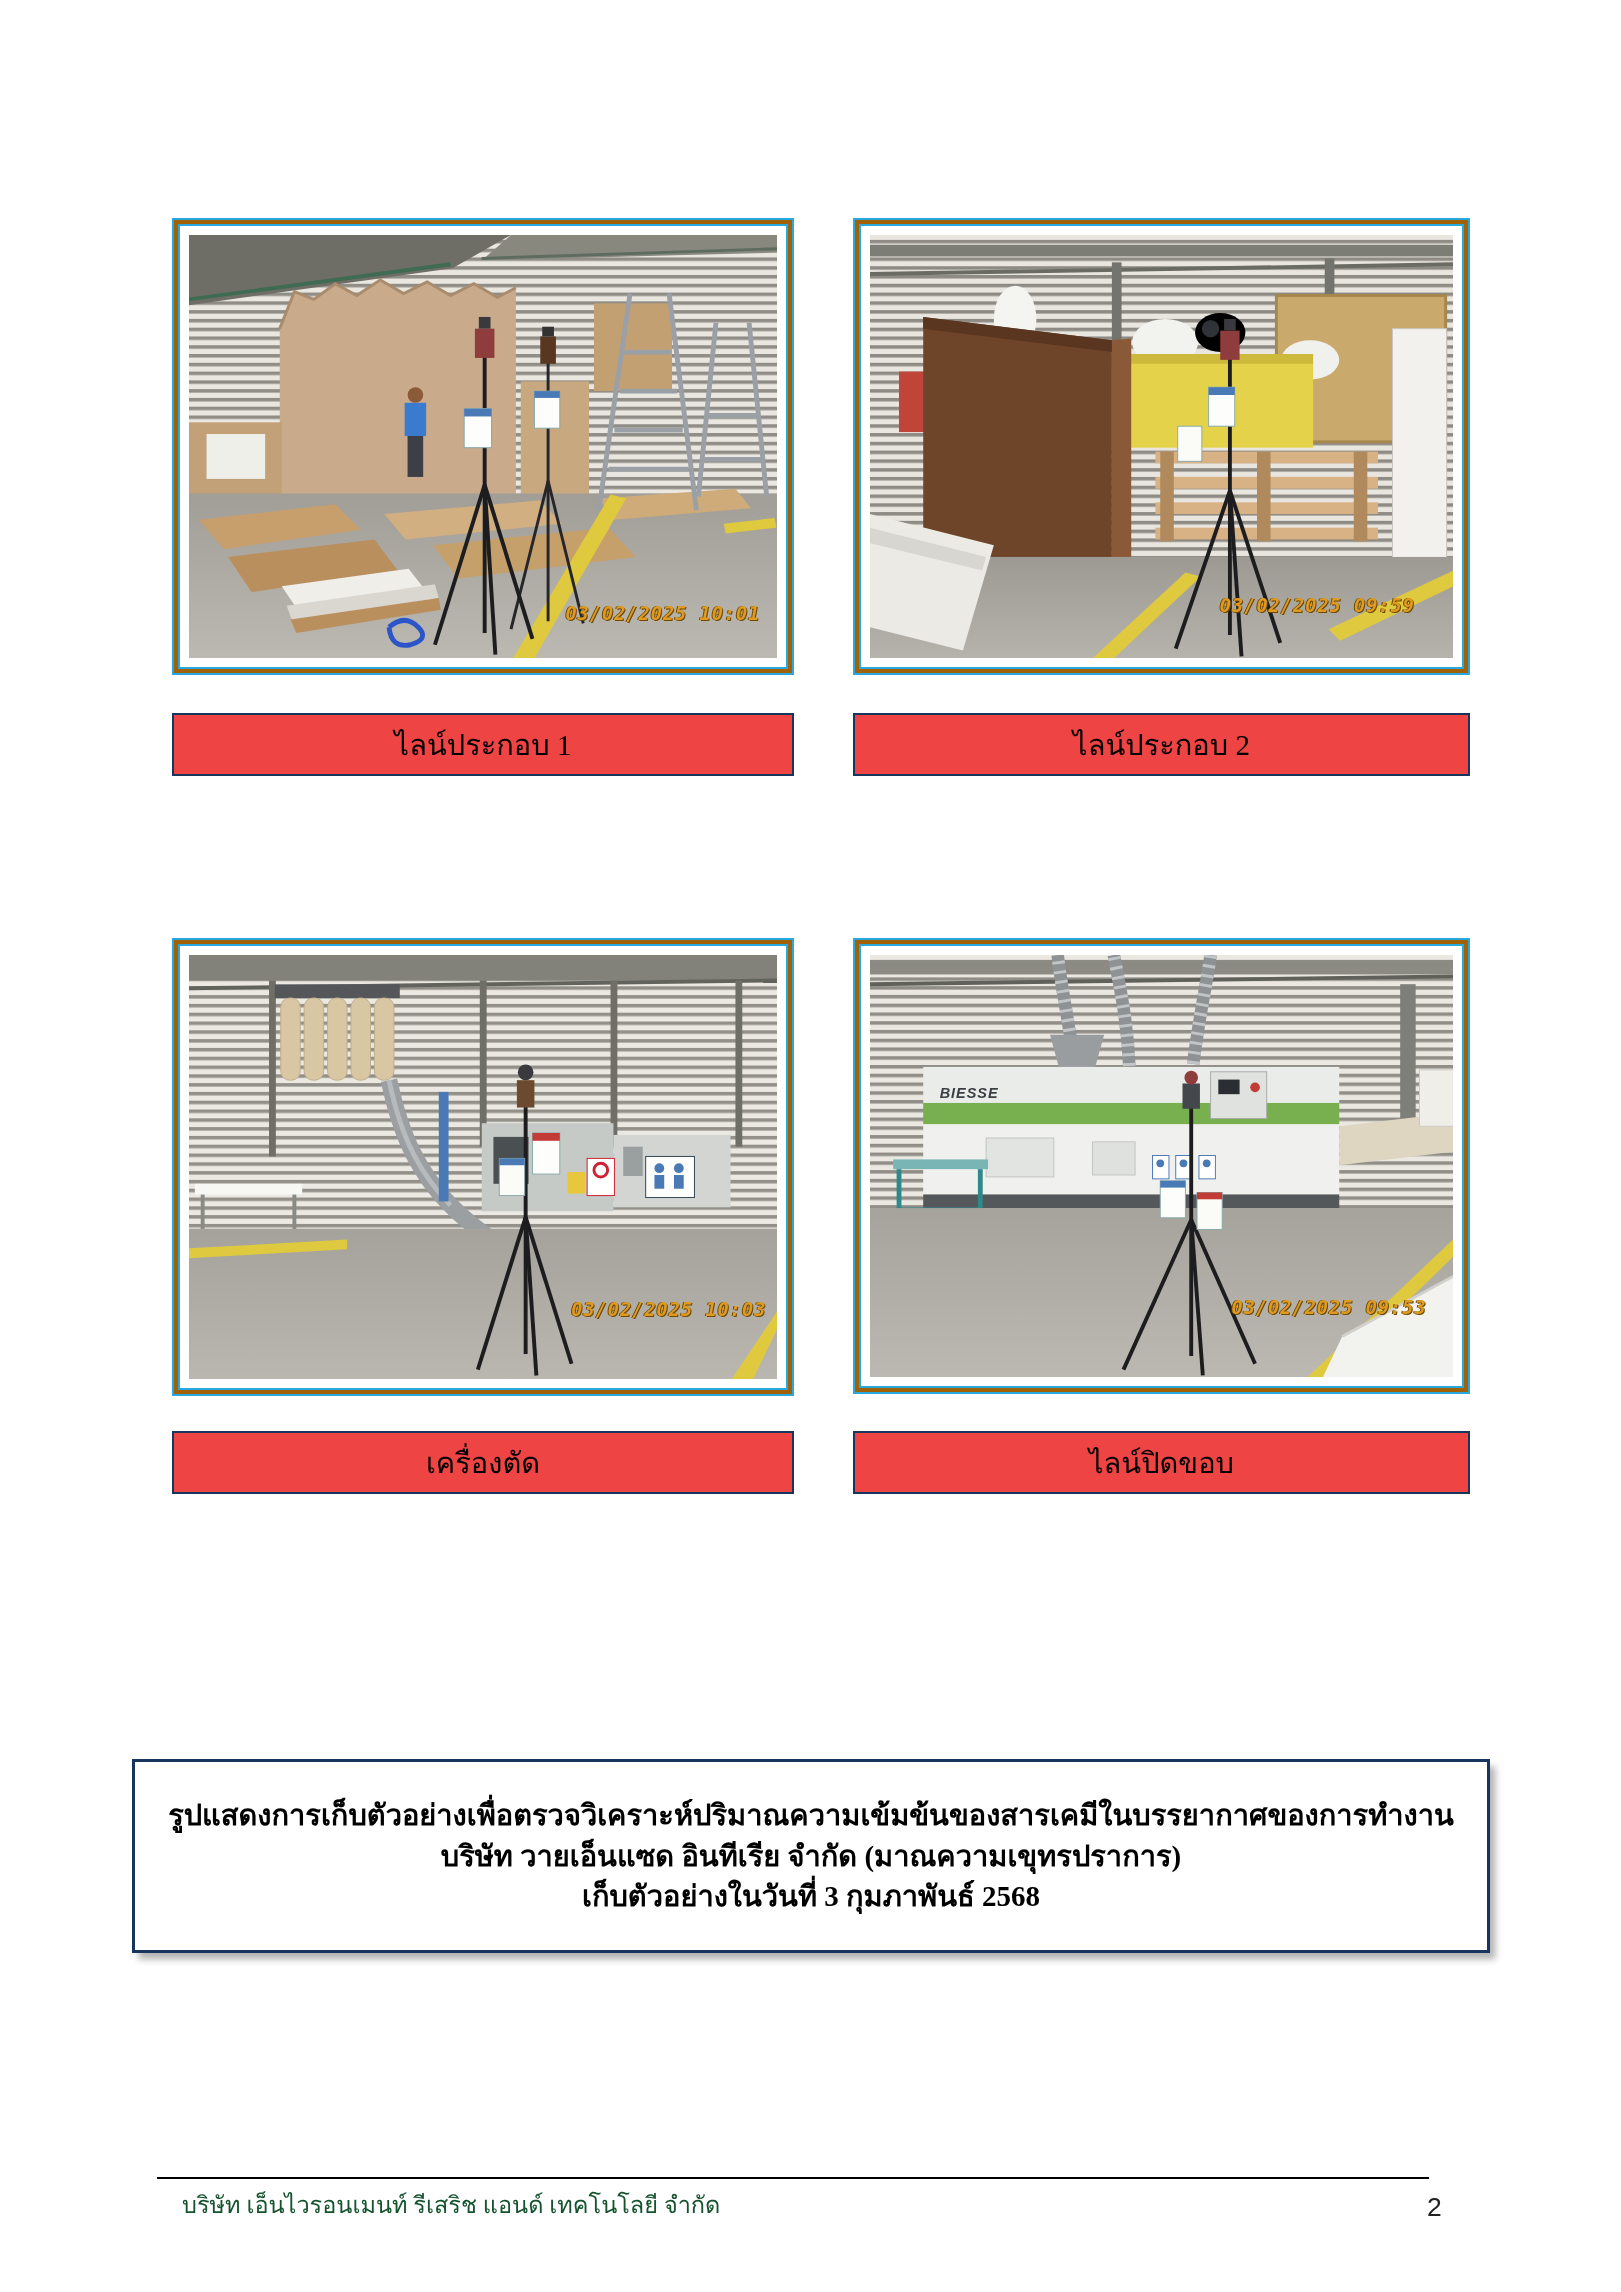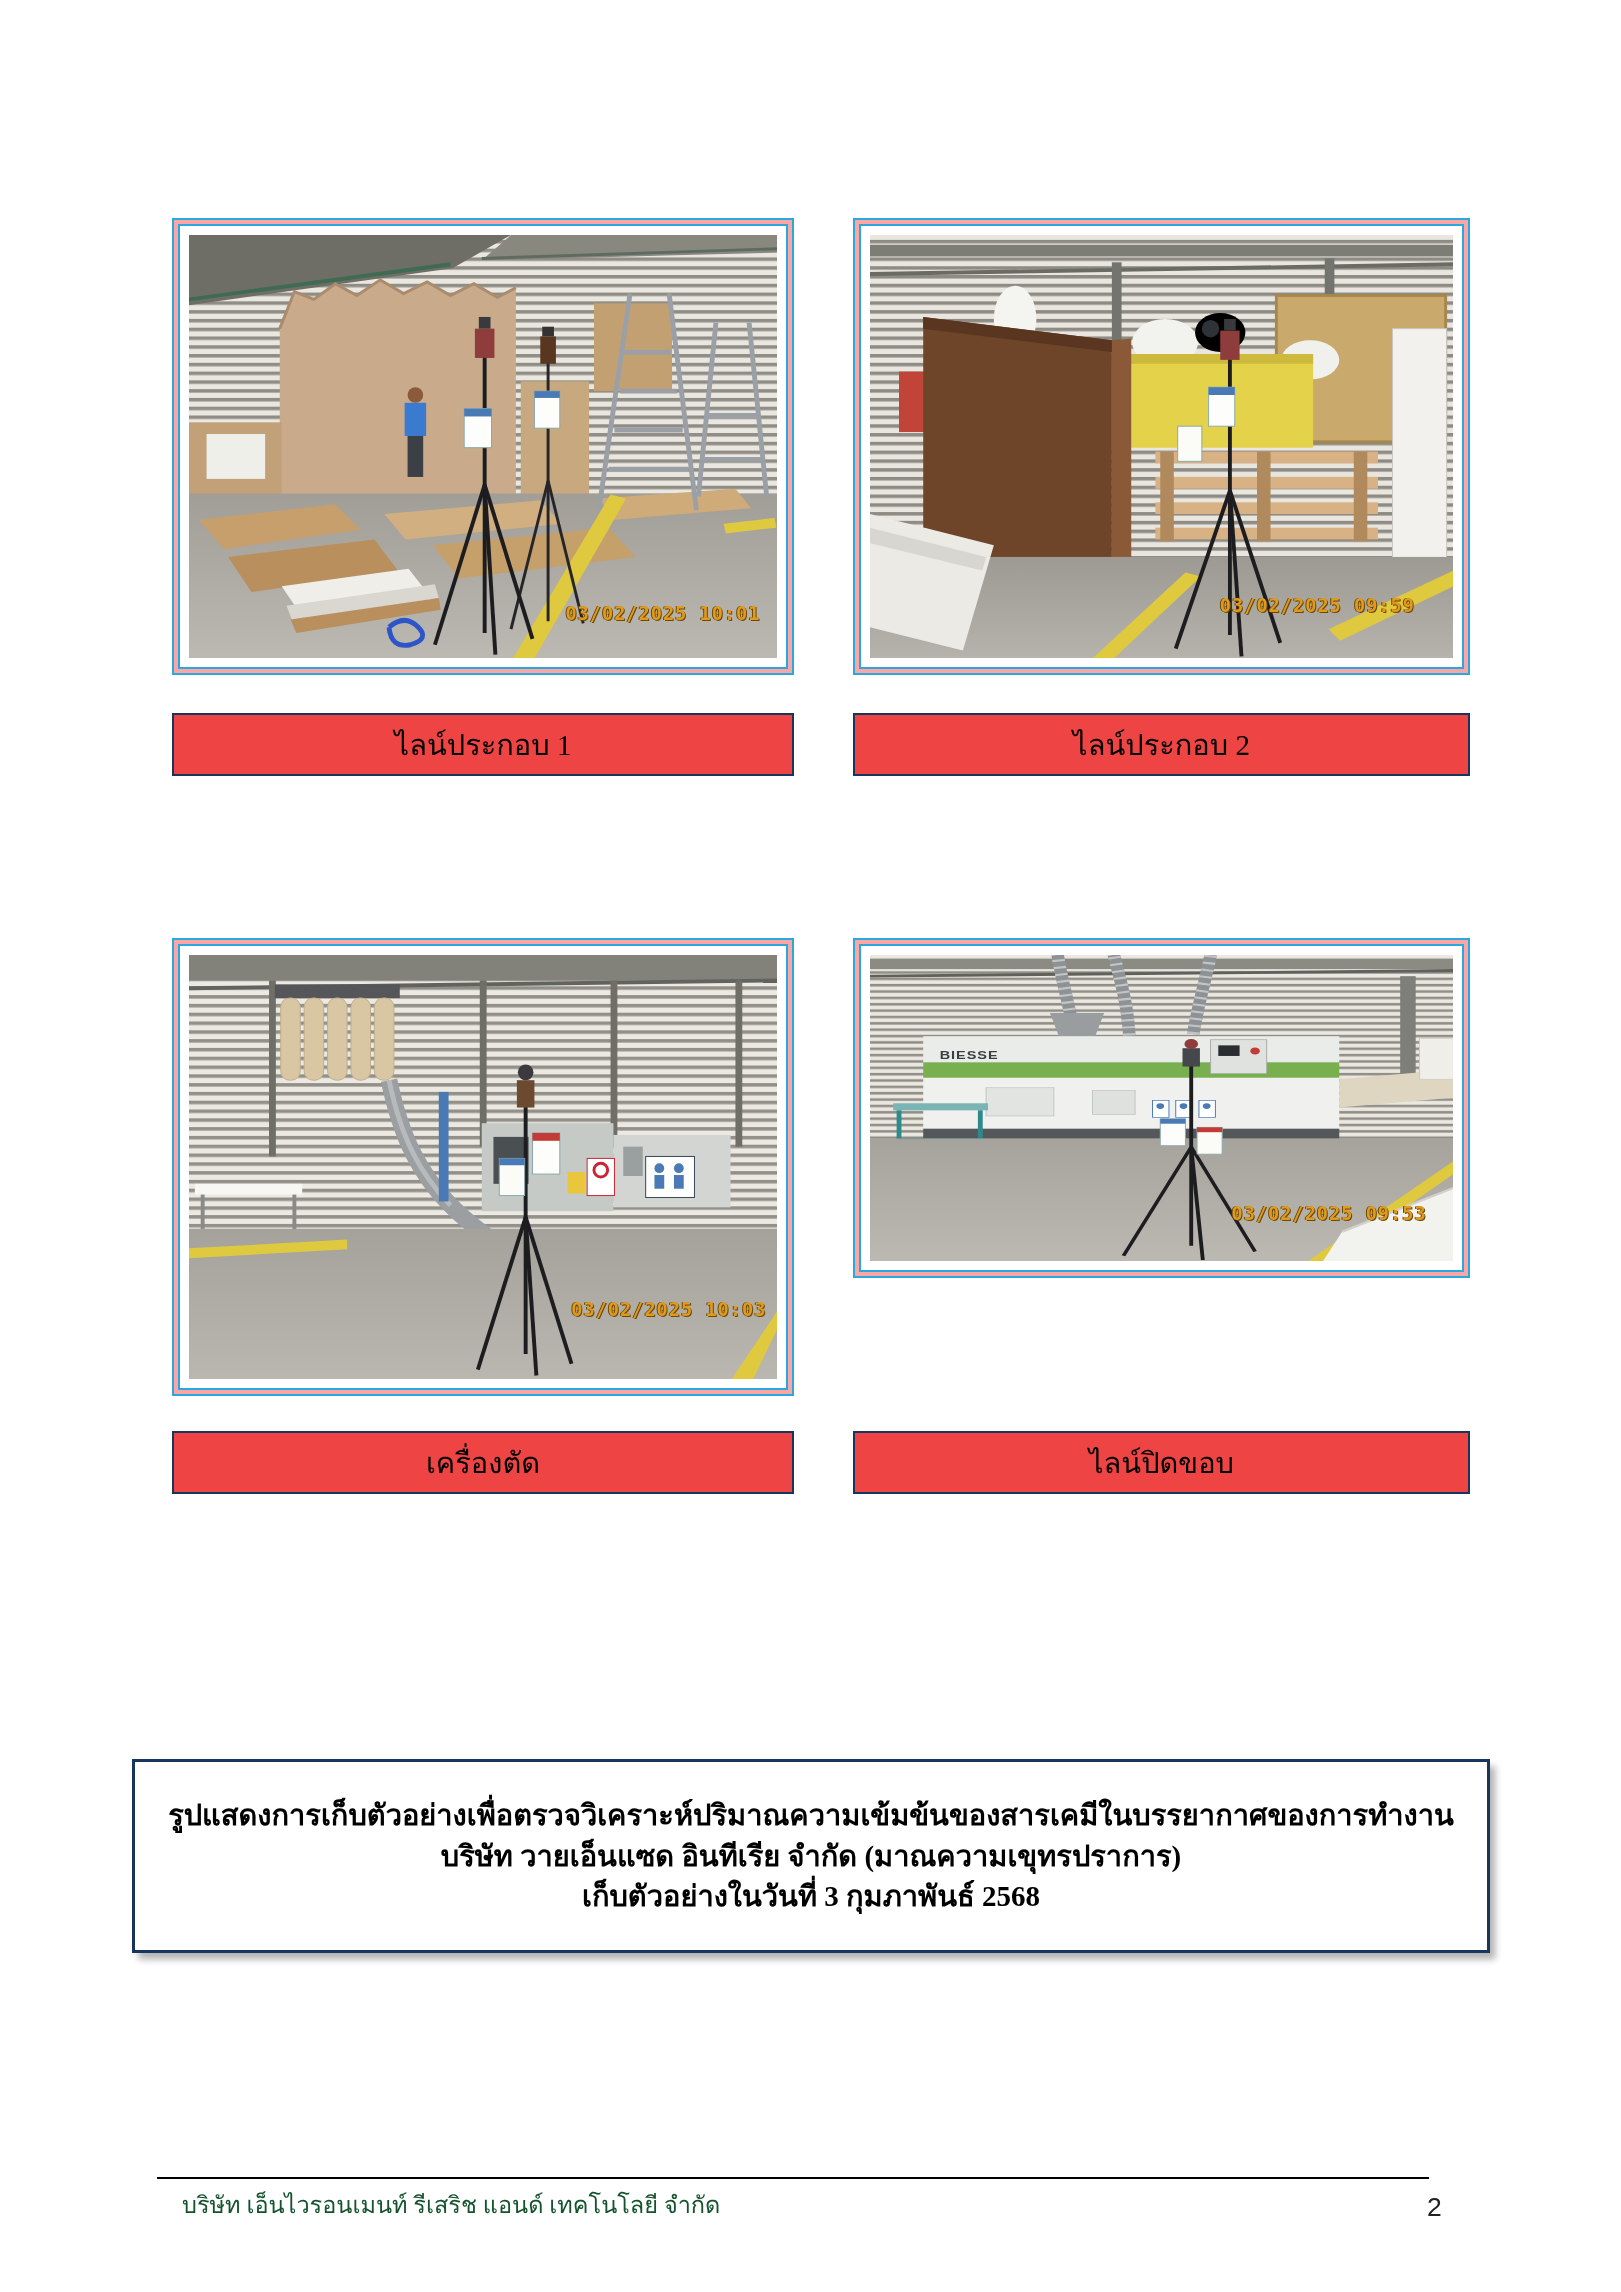--- a/index.html
+++ b/index.html
@@ -2,21 +2,21 @@
 <html><head>
 <meta charset="utf-8">
 <style>
   html,body{margin:0;padding:0;background:#e9e9e9;}
   .page{
     position:relative; width:1621px; height:2293px; background:#ffffff;
     font-family:"Liberation Serif", serif; overflow:hidden;
   }
   
   .photo-frame{
-    position:absolute; border:2.9px solid #29a8df; background:#fca5a5; box-sizing:border-box; padding:4px;
+    position:absolute; border:2.9px solid #29a8df; background:#a16207; box-sizing:border-box; padding:4px;font-style:italic;
   }
   .photo-frame-inner{
     border:2.9px solid #29a8df; box-sizing:border-box; width:100%; height:100%;
     padding:8.8px; background:#fff;
   }
   .photo{
     position:relative; width:100%; height:100%; overflow:hidden; background:#b5b2ac;
   }
   .photo svg{display:block; width:100%; height:100%;}
   .timestamp{
@@ -298,21 +298,21 @@
           <rect x="352" y="182" width="28" height="42" fill="#fdfdfb" stroke="#8aa"></rect>
           <rect x="352" y="182" width="28" height="8" fill="#c23b35"></rect>
           <rect x="318" y="208" width="26" height="38" fill="#fbfbf8" stroke="#8aa"></rect>
           <rect x="318" y="208" width="26" height="7" fill="#4a7ab5"></rect>
         </svg>
         <span class="timestamp" style="left:65%; top:81%;">03/02/2025 10:03</span>
       </div>
     </div>
   </div>
 
-  <div class="photo-frame" style="left:853px; top:938px; width:617px; height:340px;">
+  <div class="photo-frame" style="left:853px; top:938px; width:617px; height:456px;">
     <div class="photo-frame-inner">
       <div class="photo">
         <svg viewBox="0 0 603 434" preserveAspectRatio="none">
           <defs>
             <pattern id="lv4" width="10" height="9" patternUnits="userSpaceOnUse">
               <rect width="10" height="9" fill="#ebe8e1"></rect>
               <rect y="5" width="10" height="3.6" fill="#908e86"></rect>
             </pattern>
             <linearGradient id="fl4" x1="0" y1="0" x2="0" y2="1">
               <stop offset="0" stop-color="#a6a39d"></stop>

